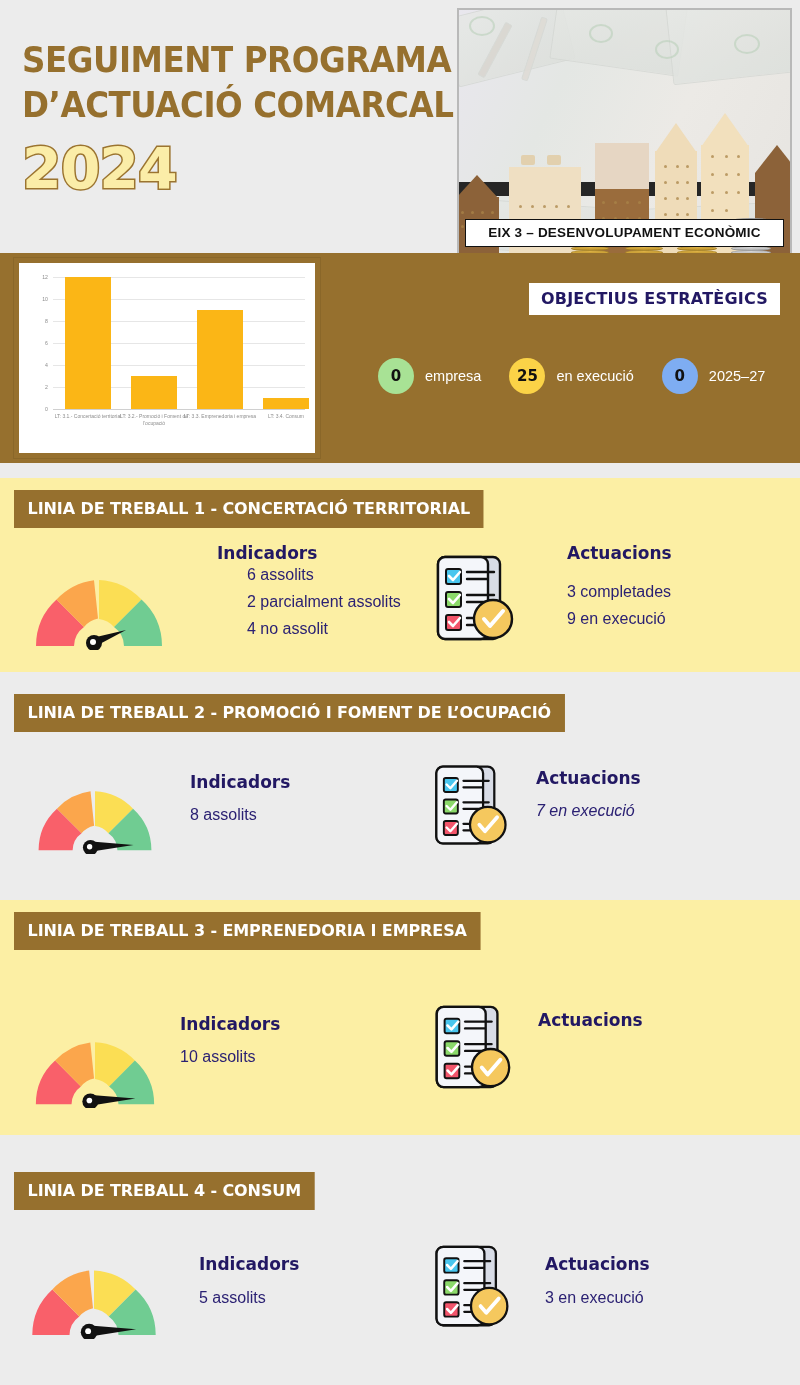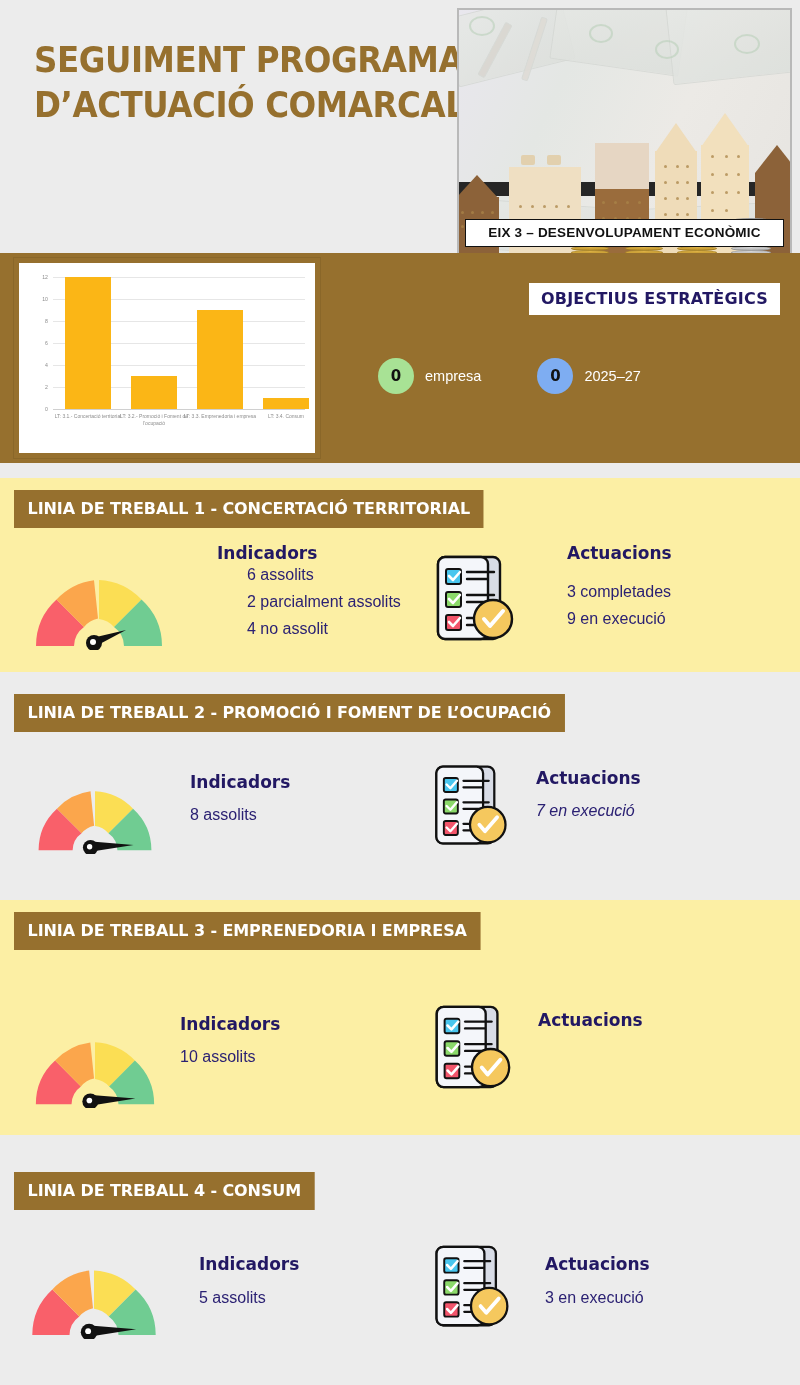--- a/index.html
+++ b/index.html
@@ -6,21 +6,21 @@
   html, body {
     width: 800px; height: 1385px;
     background: #ececec;
     font-family: "Liberation Sans", sans-serif;
     overflow: hidden;
   }
   .page { position: relative; width: 800px; height: 1385px; background: #ececec; }
 
   
   .hero { position: absolute; left: 0; top: 0; width: 800px; height: 245px; }
-  .title-block { position: absolute; left: 34px; top: 38px; width: 410px; }
+  .title-block { position: absolute; left: 22px; top: 38px; width: 410px; }
   .title-line {
     font-family: "DejaVu Sans", sans-serif;
     font-weight: bold;
     font-size: 35px;
     letter-spacing: -0.5px;
     line-height: 45px;
     color: #96702E;
     transform: scaleX(0.93);
     transform-origin: left center;
     white-space: nowrap;
@@ -204,20 +204,21 @@
 </head>
 <body>
 
 <div class="page">
 
   <div class="hero">
 
     <div class="title-block">
       <div class="title-line">SEGUIMENT PROGRAMA</div>
       <div class="title-line">D’ACTUACIÓ COMARCAL</div>
+      <div class="year">2024</div>
     </div>
 
     <div class="photo-frame">
       <div class="photo-canvas">
         <div class="money-bg"></div>
 
         <div class="bill" style="left:-10px; top:-6px; width:120px; height:70px; transform:rotate(-14deg);"></div>
         <div class="bill" style="left:95px; top:-18px; width:130px; height:76px; transform:rotate(8deg);"></div>
         <div class="bill" style="left:210px; top:-12px; width:140px; height:80px; transform:rotate(-6deg);"></div>
         <div class="bill" style="left:-14px; top:192px; width:160px; height:50px; transform:rotate(4deg);"></div>
@@ -408,20 +409,24 @@
   </div>
 
   <div class="objectius-title">OBJECTIUS ESTRATÈGICS</div>
 
   <div class="obj-row">
     <div class="obj-item">
       <div class="obj-circle" style="background:#A8E295;">0</div>
       <div class="obj-label">empresa</div>
     </div>
     <div class="obj-gap"></div>
+    <div class="obj-item">
+      <div class="obj-circle" style="background:#FBD347;">25</div>
+      <div class="obj-label">en execució</div>
+    </div>
     <div class="obj-gap"></div>
     <div class="obj-item">
       <div class="obj-circle" style="background:#7EADF2;">0</div>
       <div class="obj-label">2025–27</div>
     </div>
   </div>
 
   <div class="panel yellow" style="top:478px; height:194px;"></div>
   <div class="lt-header" style="left:14px; top:490px;">LINIA DE TREBALL 1 - CONCERTACIÓ TERRITORIAL</div>
 

